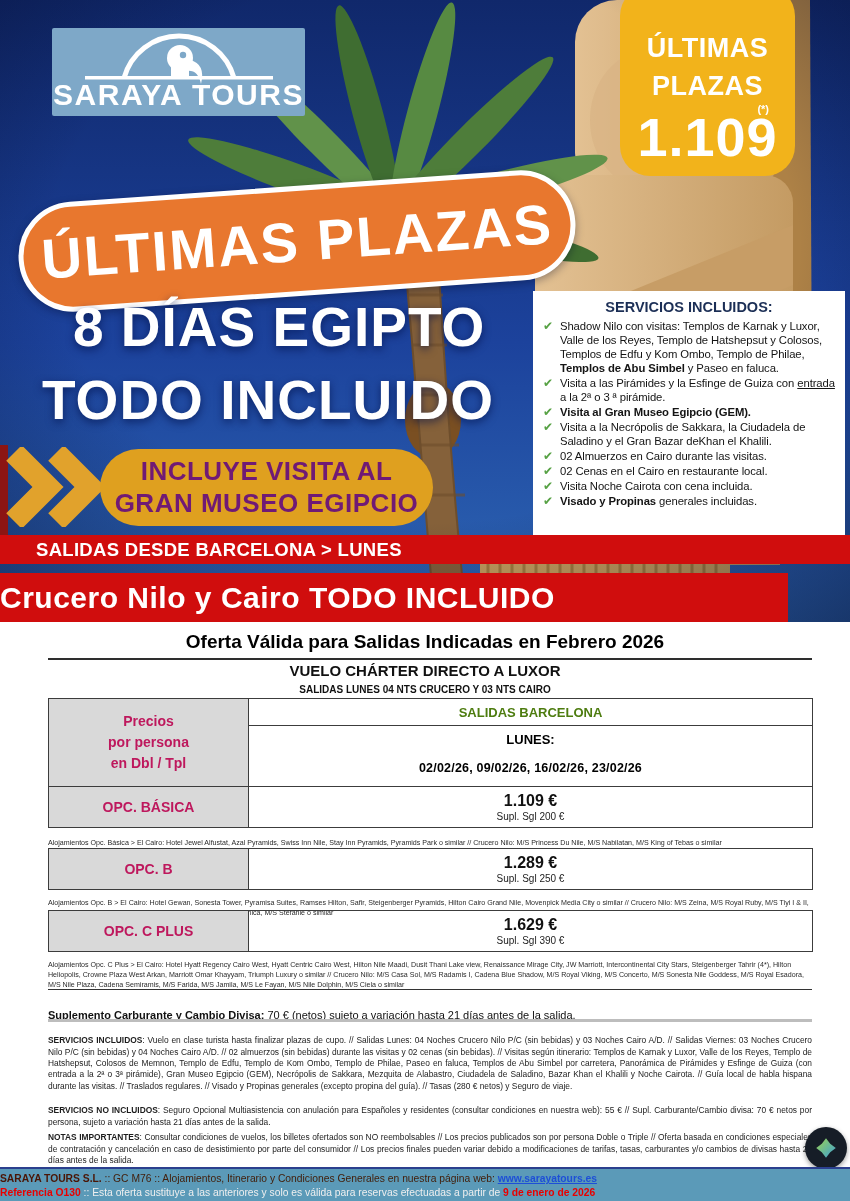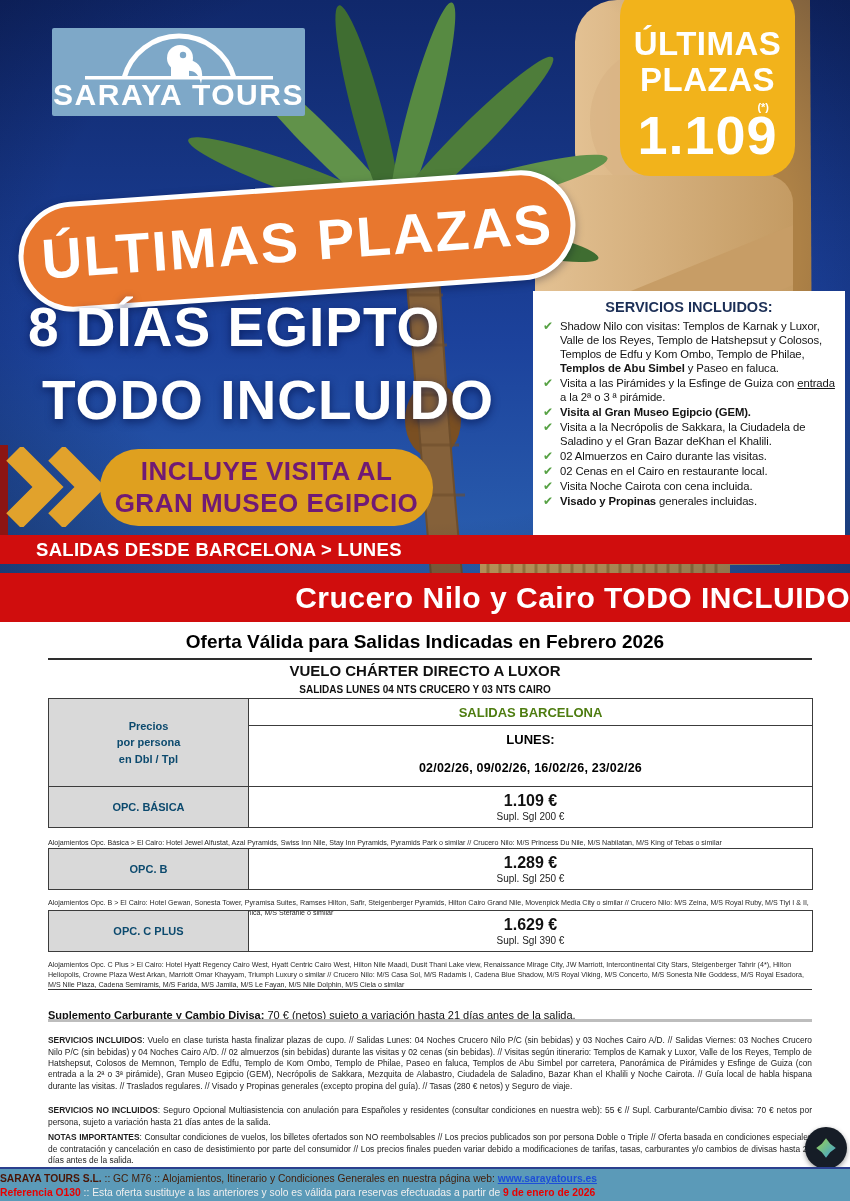--- a/index.html
+++ b/index.html
@@ -11,63 +11,63 @@
   .hero{left:0;top:0;width:850px;height:622px;overflow:hidden;background:#142f77;}
   .scene{position:absolute;left:0;top:0;}
 
   .logo-box{left:52px;top:28px;width:253px;height:88px;background:#7ea8c8;
             display:flex;flex-direction:column;align-items:center;border-radius:2px;}
   .logo-mark{margin-top:4px;}
   .logo-text{color:#ffffff;font-size:30px;font-weight:bold;letter-spacing:1.5px;margin-top:-6px;}
 
   .price-box{left:620px;top:-14px;width:175px;height:190px;background:#f2b31b;border-radius:30px;
              display:flex;flex-direction:column;align-items:center;padding-top:40px;box-sizing:border-box;}
-  .pb-l1,.pb-l2{color:#fff;font-size:33px;font-weight:bold;line-height:1.1;letter-spacing:.5px;}
+  .pb-l1,.pb-l2{color:#fff;font-size:27px;font-weight:bold;line-height:1.1;letter-spacing:.5px;margin-top:8px;}
   .pb-ast{color:#fff;font-size:11px;font-weight:bold;align-self:flex-end;margin:2px 26px 0 0;}
   .pb-price{color:#fff;font-size:54px;font-weight:bold;line-height:.9;margin-top:-2px;letter-spacing:1px;}
 
   .ribbon{left:18px;top:186px;width:548px;height:100px;background:#e8772e;border:5px solid #ffffff;
           border-radius:58px;transform:rotate(-4deg);display:flex;align-items:center;justify-content:center;
           box-shadow:0 3px 8px rgba(0,10,40,.35);}
   .ribbon span{color:#fff;font-size:56px;font-weight:bold;letter-spacing:2px;white-space:nowrap;}
 
   .headline{left:28px;top:300px;width:540px;color:#fff;font-weight:bold;
             text-shadow:0 3px 8px rgba(0,15,70,.65);}
-  .headline .h1{font-size:55px;letter-spacing:1px;line-height:1.0;}
+  .headline .h1{font-size:55px;letter-spacing:1px;line-height:1.0;margin-left:45px;}
   .headline .h2{font-size:55px;letter-spacing:1px;line-height:1.0;margin-top:18px;margin-left:14px;}
 
   .red-strip{left:0;top:445px;width:8px;height:90px;background:#8c1513;}
   .chevrons{left:4px;top:447px;}
   .gem-pill{left:100px;top:449px;width:333px;height:77px;background:#dfa01f;border-radius:40px;
             display:flex;flex-direction:column;align-items:center;justify-content:center;}
   .gem-pill div{color:#701a75;font-size:26px;font-weight:bold;line-height:1.22;letter-spacing:.5px;white-space:nowrap;}
 
   .svc-box{left:533px;top:291px;width:312px;height:244px;background:#ffffff;border-radius:0;
            padding:8px 10px 6px 10px;box-sizing:border-box;}
   .svc-title{text-align:center;color:#1b2e55;font-weight:bold;font-size:14.5px;margin-bottom:4px;}
   .svc-list{list-style:none;margin:0;padding:0;}
   .svc-list li{position:relative;padding-left:17px;font-size:11.3px;line-height:1.24;color:#141414;
                margin-bottom:1px;letter-spacing:-.1px;}
   .chk{position:absolute;left:0;top:0;color:#56a143;font-size:12px;font-weight:bold;}
   .b{font-weight:bold;} .u{text-decoration:underline;}
 
   .banner1{left:0;top:535px;width:850px;height:29px;background:#d00d0d;}
   .banner1 span{display:block;color:#fff;font-size:18.5px;font-weight:bold;line-height:29px;padding-left:36px;letter-spacing:.3px;}
-  .banner2{left:0;top:573px;width:850px;height:49px;background:#d00d0d;display:flex;align-items:center;justify-content:flex-end;}
+  .banner2{left:0;top:573px;width:788px;height:49px;background:#d00d0d;display:flex;align-items:center;justify-content:flex-start;}
   .banner2 span{color:#fff;font-size:30px;font-weight:bold;letter-spacing:.5px;}
 
   
   .offer-title{left:0;top:631px;width:850px;text-align:center;font-size:19px;font-weight:bold;color:#000;}
   .hr-dark{left:48px;top:658px;width:764px;border-top:2px solid #2e2e2e;}
   .charter-title{left:0;top:662px;width:850px;text-align:center;font-size:15px;font-weight:bold;color:#111;}
   .charter-sub{left:0;top:684px;width:850px;text-align:center;font-size:10px;font-weight:bold;color:#111;}
 
   table.grid{border-collapse:collapse;}
   table.grid td{border:1.6px solid #3c3c3c;text-align:center;vertical-align:middle;padding:0;}
-  td.gray{background:#d9d9d9;font-weight:bold;font-size:11px;color:#0c4a6e;}
+  td.gray{background:#d9d9d9;font-weight:bold;font-size:14px;color:#be185d;}
   .pre{white-space:pre-line;line-height:1.5;}
   .tblA{left:48px;top:698px;}
   .tblB{left:48px;top:848px;}
   .tblC{left:48px;top:910px;}
   .col-hd{font-weight:bold;font-size:13px;height:26px;color:#4d7c0f;}
   .day-cell{height:60px;}
   .day-lbl{font-weight:bold;font-size:13px;margin-top:-6px;}
   .dates{font-weight:bold;font-size:12.5px;margin-top:14px;letter-spacing:.2px;}
   .opt-cell{height:40px;}
   .price{font-size:16px;font-weight:bold;color:#111;}

